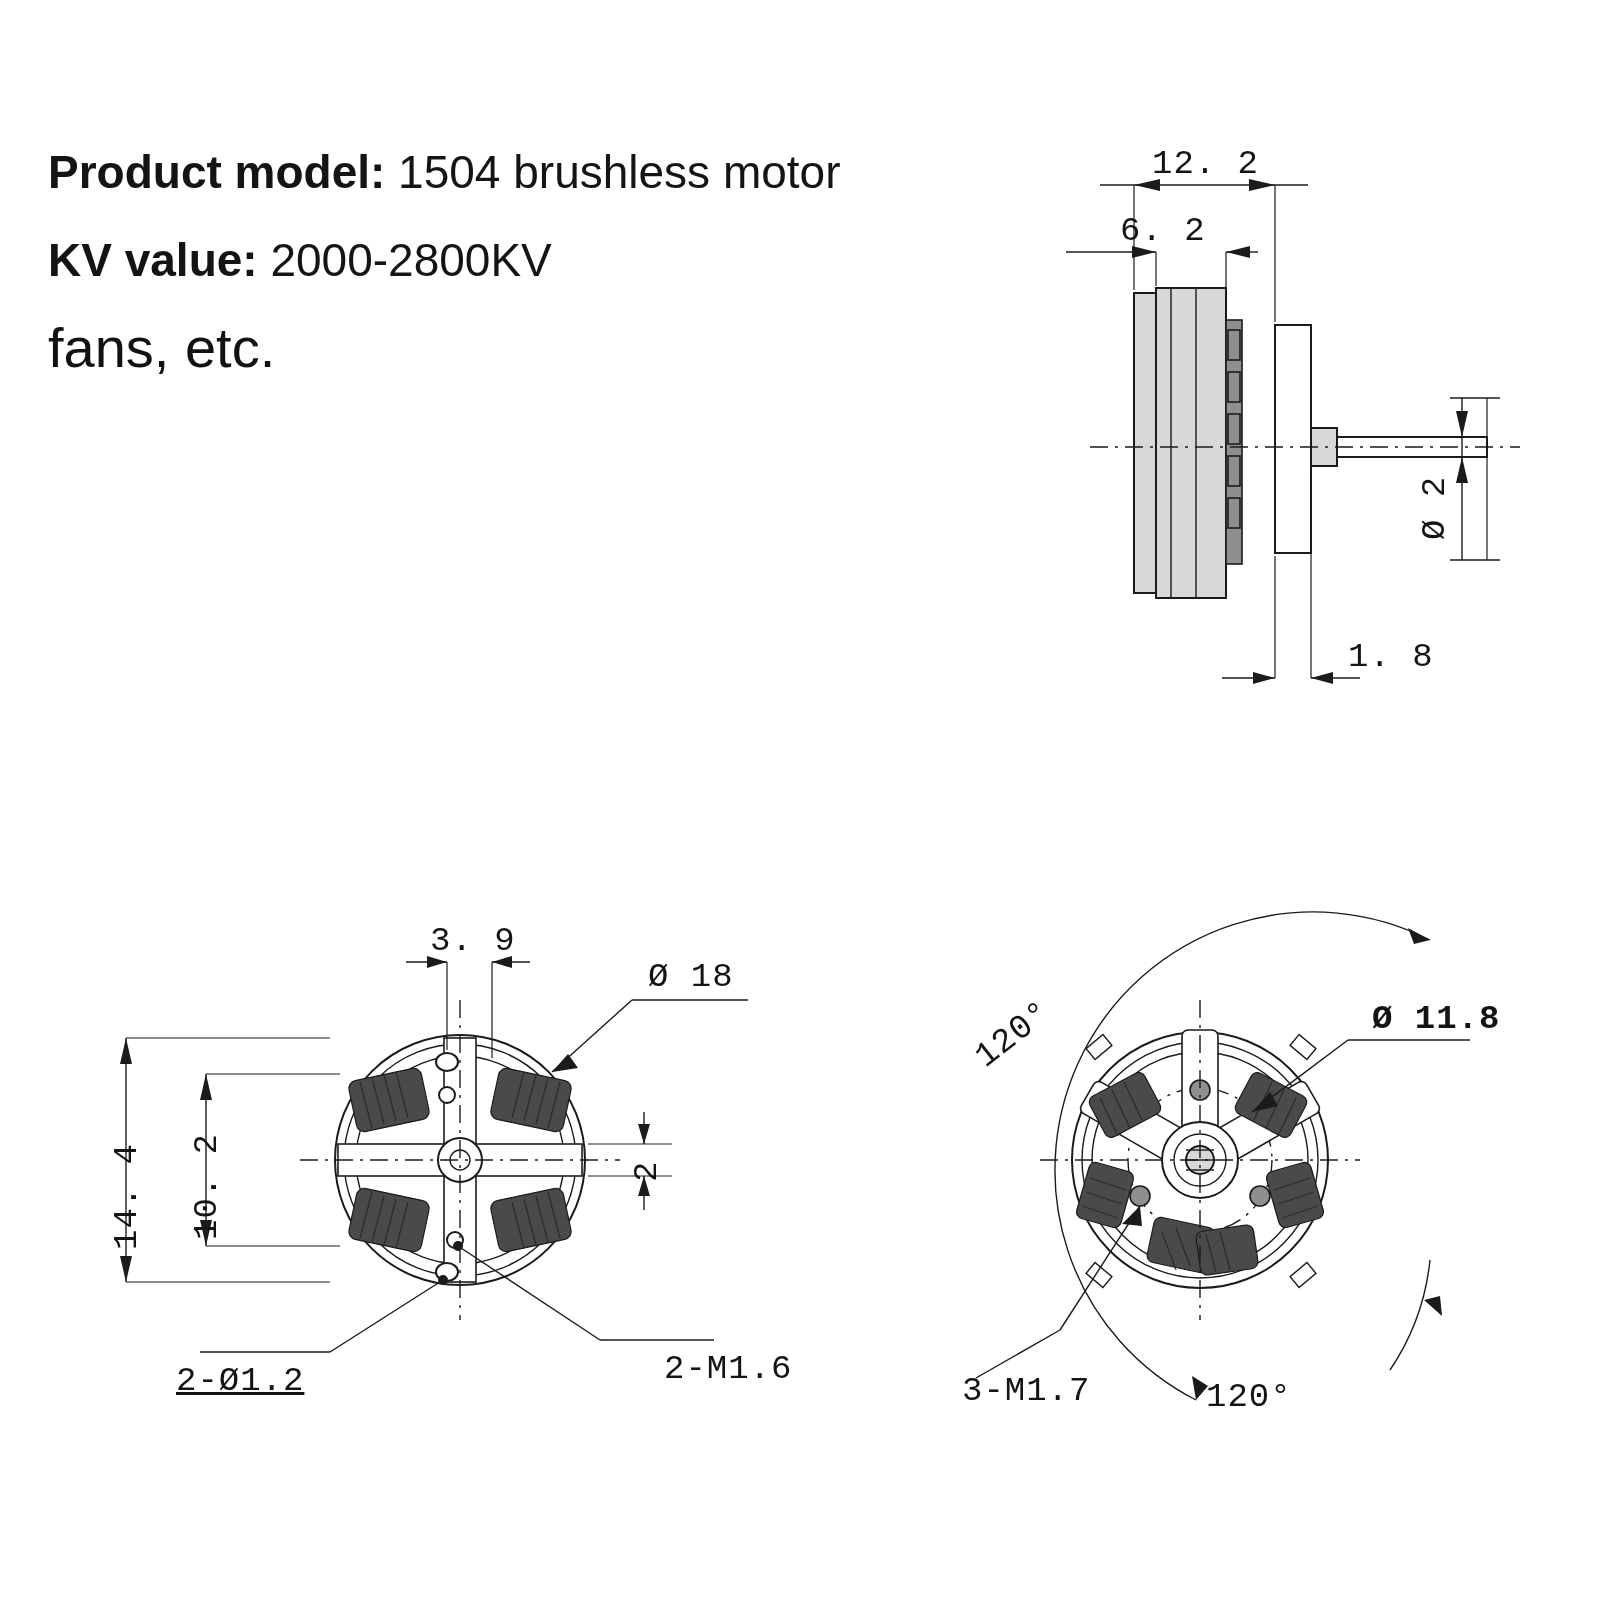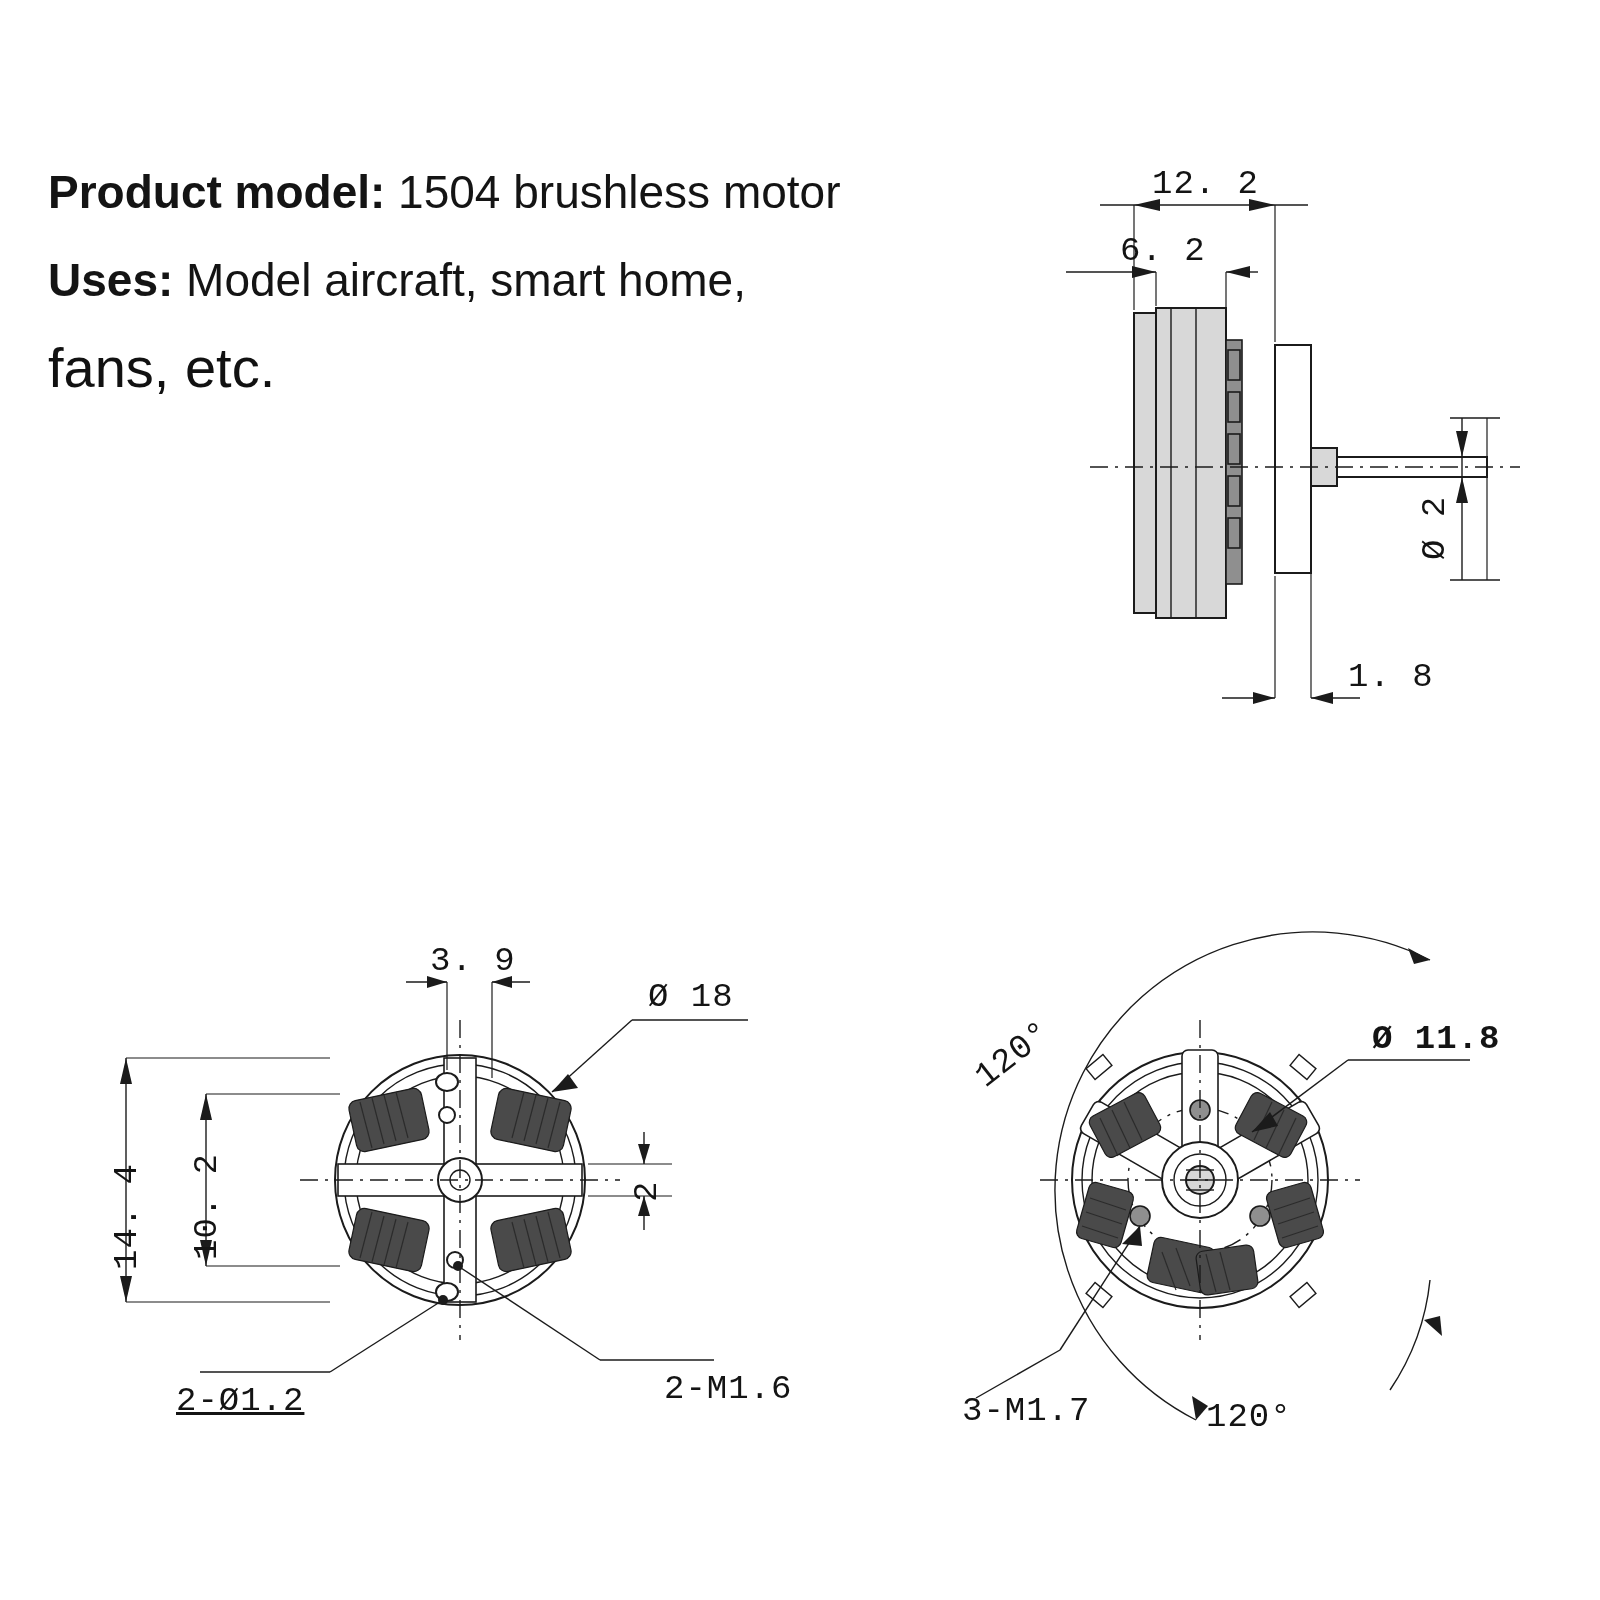--- a/index.html
+++ b/index.html
@@ -11,21 +11,20 @@
     width: 1600px;
     height: 1600px;
     position: relative;
     font-family: "Liberation Sans", sans-serif;
     color: #111111;
     overflow: hidden;
   }
   #root {
     position: absolute;
     inset: 0;
-    margin-top: 20px;
   }
 
   
   .spec-block {
     position: absolute;
     left: 48px;
     top: 128px;
     width: 1010px;
   }
   .spec-line {
@@ -81,21 +80,21 @@
 </head>
 <body>
 
 <div id="root">
 
   <div class="spec-block">
     <div class="spec-line">
       <span class="k">Product model:</span><span class="v"> 1504 brushless motor</span>
     </div>
     <div class="spec-line">
-      <span class="k">Uses:</span><span class="v"> Model aircraft, smart home,</span>
+      <span class="k">KV value:</span><span class="v"> 2000-2800KV</span>
     </div>
     <div class="spec-cont">fans, etc.</div>
   </div>
 
   <svg class="draw" viewBox="0 0 1600 1600">
 
     <g>
 
       <rect x="1134" y="293" width="22" height="300" class="fillgray"></rect>
       <rect x="1156" y="288" width="70" height="310" class="fillgray"></rect>

